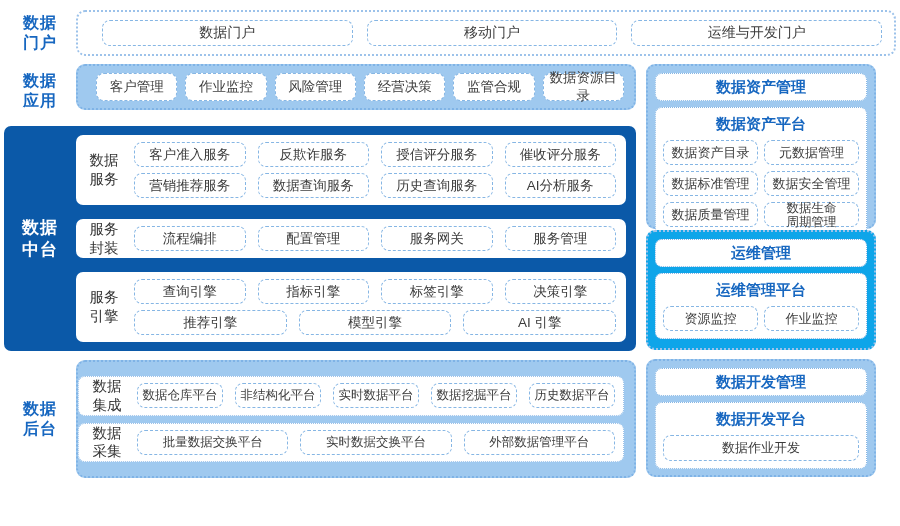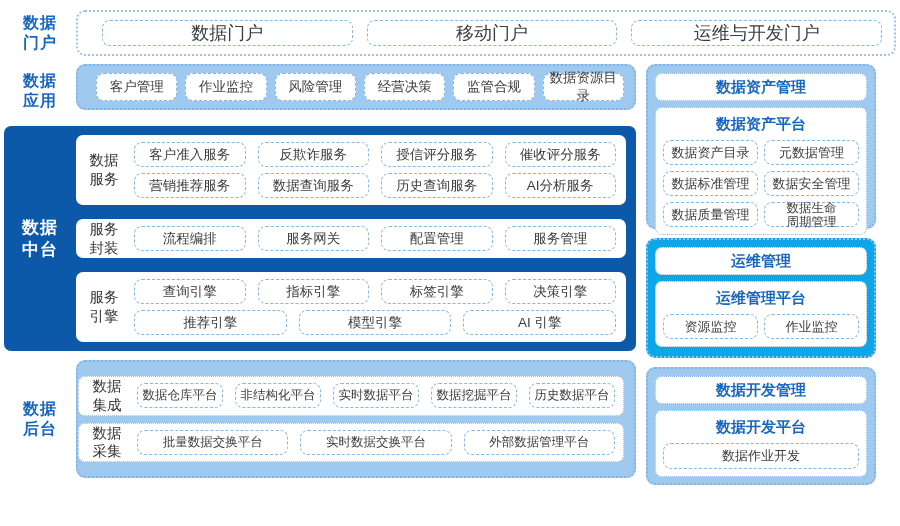--- a/index.html
+++ b/index.html
@@ -36,21 +36,21 @@
     background:#ffffff;
     border:1px dashed #86b6e4;
     border-radius:8px;
     color:#3c3c3c;
     box-sizing:border-box;
   }
 
   
   .r1{height:46px;margin-bottom:8px;}
   .r1 .band{flex:1;display:flex;align-items:center;gap:14px;padding:0 12px 0 0;}
-  .r1 .pill{flex:1;height:26px;font-size:18px;}
+  .r1 .pill{flex:1;height:26px;font-size:14px;}
 
   
   .r2{height:54px;margin-bottom:8px;}
   .r2 .band{flex:1;display:flex;align-items:center;gap:8px;padding:0 10px 0 0;height:46px;}
   .r2 .pill{flex:1;height:28px;font-size:13.5px;}
   .sideGap{width:10px;flex:0 0 10px;}
 
   
   .mid{display:flex;align-items:flex-start;}
   .colL{width:632px;flex:0 0 632px;}
@@ -97,21 +97,21 @@
   .rbody .rtitle{
     color:#1767c0;font-weight:bold;font-size:15px;text-align:center;
     margin:2px 0 6px 0;
   }
   .rgrid{display:flex;flex-wrap:wrap;gap:6px;}
   .rgrid .pill{width:calc(50% - 3px);height:25px;font-size:13px;}
   .rgrid .pill.two{line-height:1.12;font-size:12.5px;}
   .rgrid .pill.full{width:100%;}
   .rgrid.one .pill{width:100%;height:26px;}
 
-  .panel-asset{height:165px;margin-bottom:9px;}
+  .panel-asset{height:165px;margin-bottom:1px;}
   .panel-ops{height:120px;margin-bottom:9px;}
   .panel-dev{height:118px;}
 </style>
 </head>
 <body>
 
 <div class="page">
 
   <div class="row r1">
     <div class="rowlabel">
@@ -175,22 +175,22 @@
             </div>
 
             <div class="subcard">
               <div class="sublabel">
                 <div>服务</div>
                 <div>封装</div>
               </div>
               <div class="grid">
                 <div class="gline">
                   <div class="pill">流程编排</div>
+                  <div class="pill">配置管理</div>
                   <div class="pill">服务网关</div>
-                  <div class="pill">配置管理</div>
                   <div class="pill">服务管理</div>
                 </div>
               </div>
             </div>
 
             <div class="subcard">
               <div class="sublabel">
                 <div>服务</div>
                 <div>引擎</div>
               </div>

